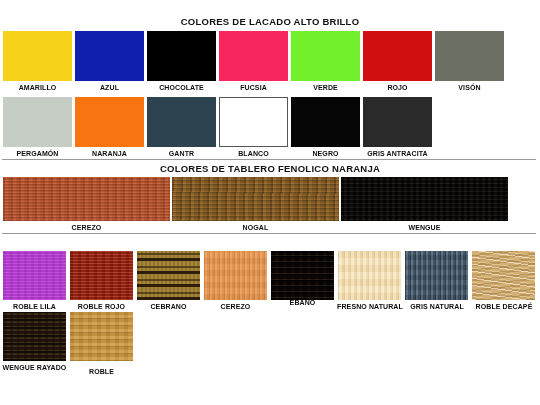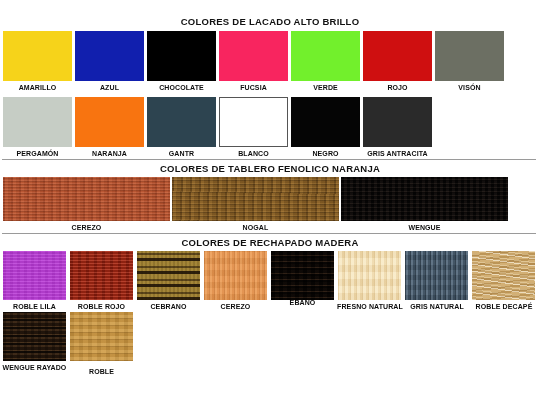--- a/index.html
+++ b/index.html
@@ -126,21 +126,20 @@
               background-image:
                 repeating-linear-gradient(0deg, rgba(0,0,0,0.45) 0 1px, rgba(90,75,65,0.16) 1px 2px, rgba(0,0,0,0.25) 2px 4px),
                 repeating-linear-gradient(90deg, rgba(0,0,0,0.55) 0 3px, rgba(70,58,50,0.14) 3px 6px);"></div>
 
   <div class="label" style="left:3px;  top:224px; width:167px;">CEREZO</div>
   <div class="label" style="left:172px;top:224px; width:167px;">NOGAL</div>
   <div class="label" style="left:341px;top:224px; width:167px;">WENGUE</div>
 
   <div class="rule" style="top:233px;"></div>
 
-  <div class="section-title" style="top:237px;">COLORES DE RECHAPADO MADERA</div>
 
   <div class="sw" style="left:3px; top:251px; width:63px; height:49px;
               background-color:#b93ad6;
               background-image:
                 repeating-linear-gradient(0deg, rgba(255,255,255,0.10) 0 1px, rgba(0,0,0,0.07) 1px 3px),
                 repeating-linear-gradient(90deg, rgba(150,40,175,0.18) 0 3px, rgba(210,110,230,0.12) 3px 7px);"></div>
 
   <div class="sw" style="left:70px; top:251px; width:63px; height:49px;
               background-color:#a5220f;
               background-image:

